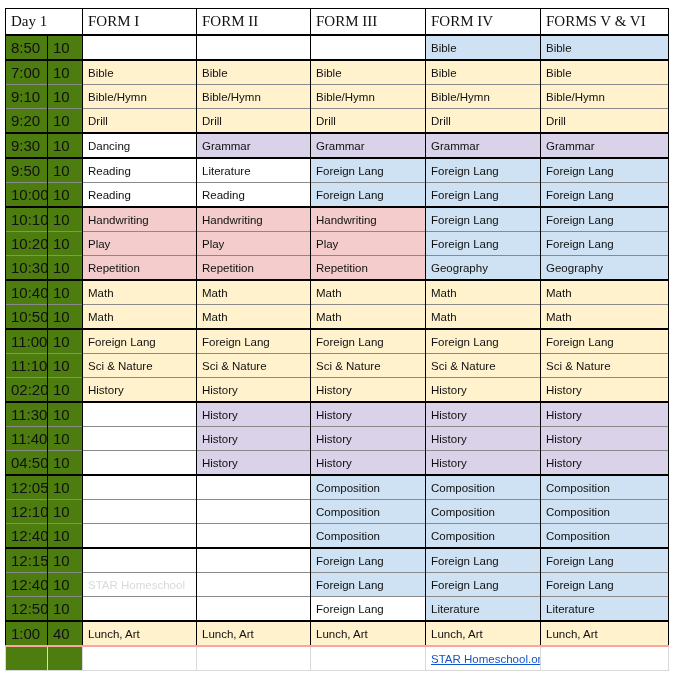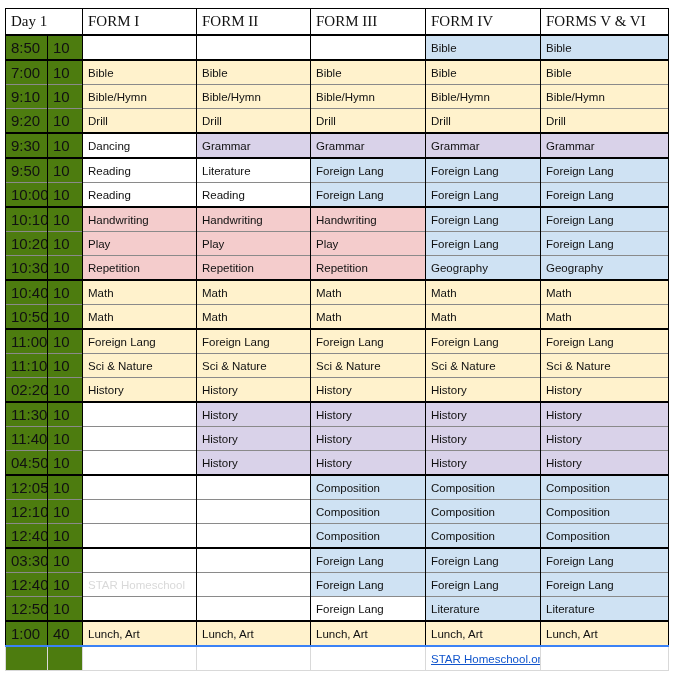--- a/index.html
+++ b/index.html
@@ -10,21 +10,21 @@
   col.c-dur{width:35px;}
   col.c-f1,col.c-f2{width:114px;}
   col.c-f3,col.c-f4{width:115px;}
   col.c-f5{width:128px;}
   th{font-family:"Liberation Serif","DejaVu Serif",serif;font-size:15px;font-weight:normal;
      text-align:left;padding:2px 5px;height:21px;border:1px solid #000;border-bottom:2px solid #000;
      white-space:nowrap;overflow:hidden;background:#fff;}
   td{height:23px;border-left:1px solid #000;border-right:1px solid #000;border-top:1px solid #8a8a8a;
      font-size:11.5px;padding:0 5px;white-space:nowrap;overflow:hidden;vertical-align:middle;}
   tr.thick td{border-top:2px solid #000;}
-  tr.thick-bottom td{border-bottom:2px solid #3b82f6;}
+  tr.thick-bottom td{border-bottom:2px solid #fca5a5;}
   td.time,td.dur{font-size:15px;background:#4d7c0f;}
   td.watermark{color:#d9d9d9;}
   tfoot td{border:none;border-right:1px solid #d9d9d9;border-bottom:1px solid #d9d9d9;background:#fff;}
   tfoot td:first-child{border-left:1px solid #d9d9d9;}
   tfoot a{color:#1155cc;text-decoration:underline;cursor:pointer;}
 </style>
 </head>
 <body>
 
 <div class="sheet">
@@ -232,21 +232,21 @@
         <tr>
           <td class="time">12:40</td>
           <td class="dur">10</td>
           <td></td>
           <td></td>
           <td style="background-color: rgb(207, 226, 243);">Composition</td>
           <td style="background-color: rgb(207, 226, 243);">Composition</td>
           <td style="background-color: rgb(207, 226, 243);">Composition</td>
         </tr>
         <tr class="thick">
-          <td class="time">03:30</td>
+          <td class="time">12:15</td>
           <td class="dur">10</td>
           <td></td>
           <td></td>
           <td style="background-color: rgb(207, 226, 243);">Foreign Lang</td>
           <td style="background-color: rgb(207, 226, 243);">Foreign Lang</td>
           <td style="background-color: rgb(207, 226, 243);">Foreign Lang</td>
         </tr>
         <tr>
           <td class="time">12:40</td>
           <td class="dur">10</td>

